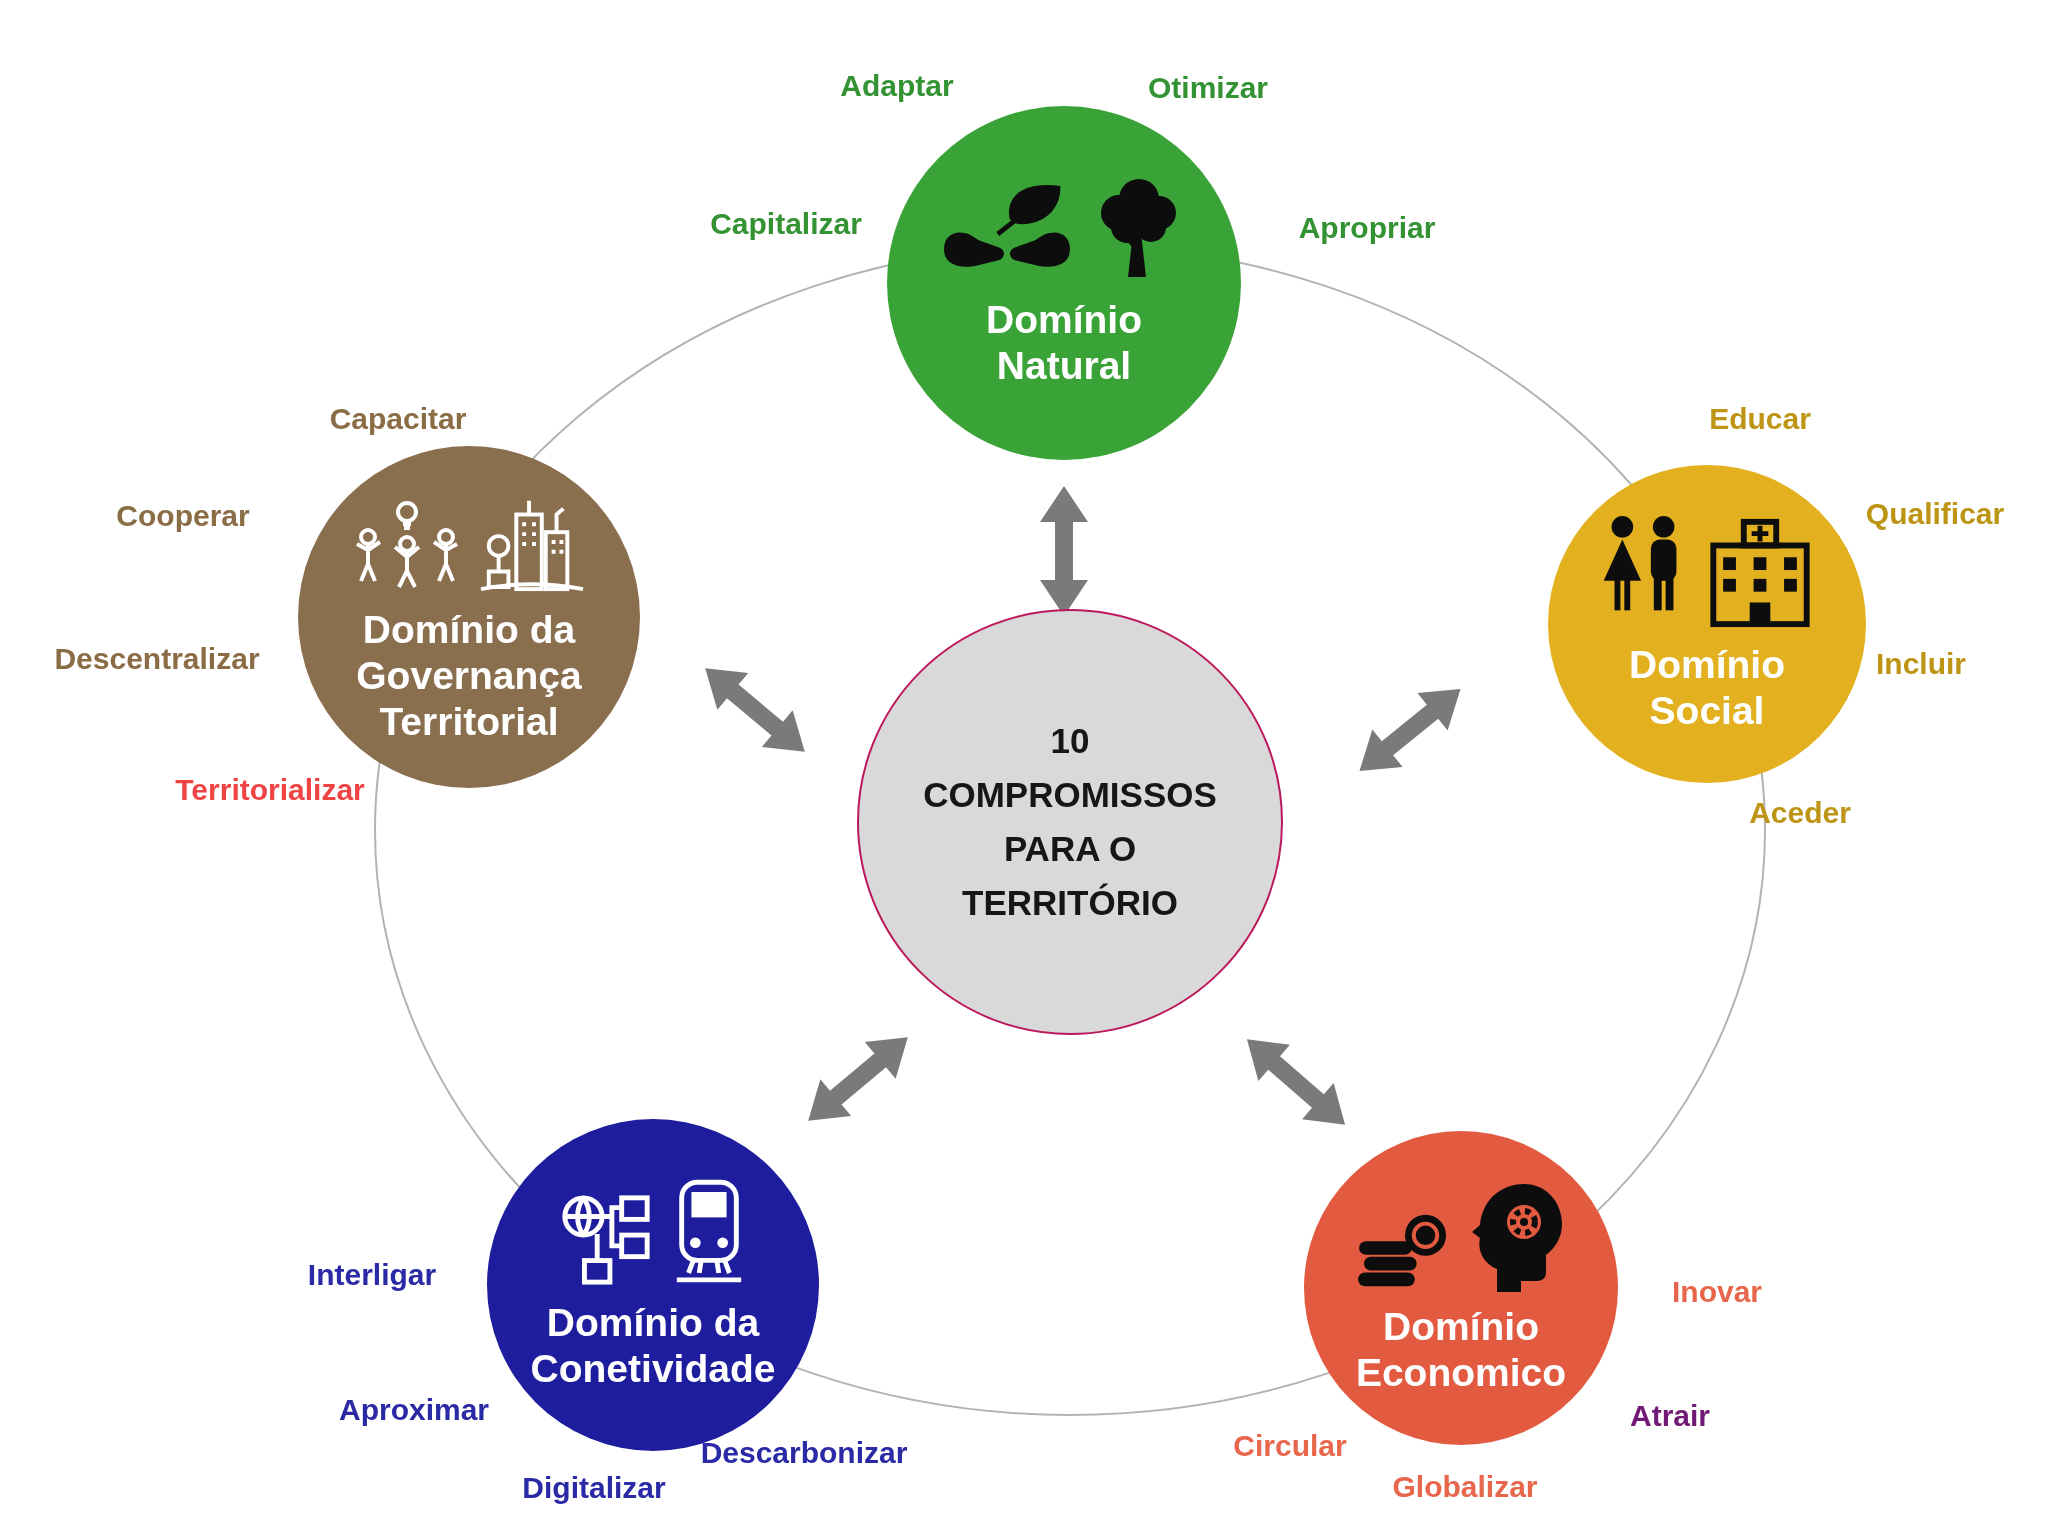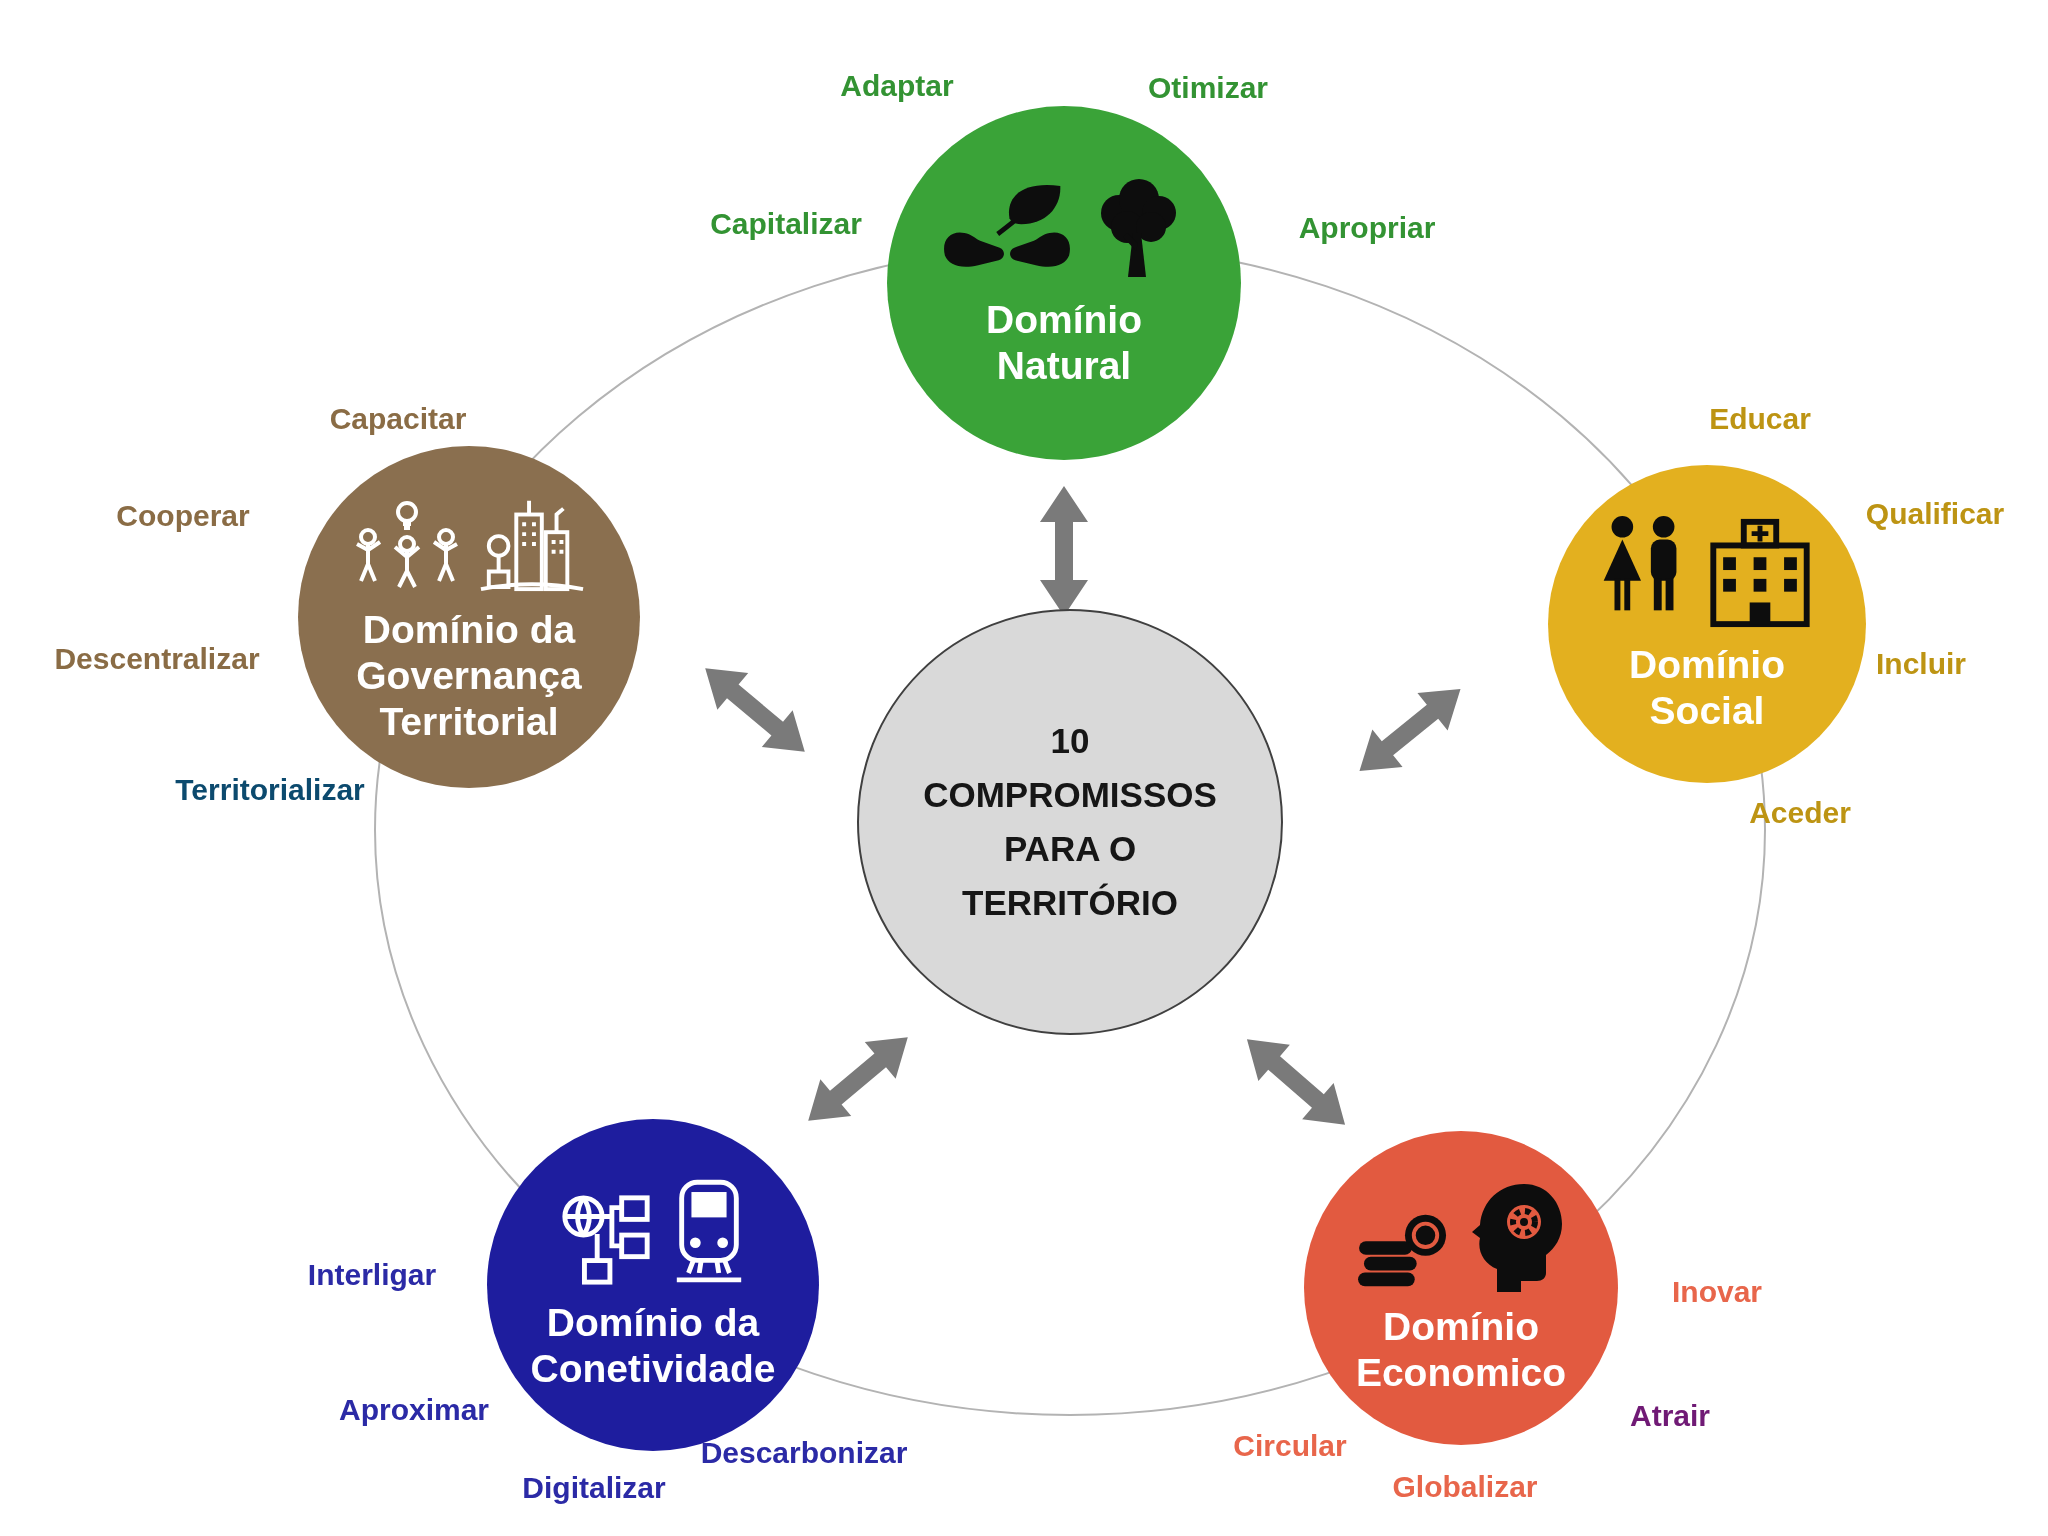--- a/index.html
+++ b/index.html
@@ -6,21 +6,21 @@
   html, body { width:2048px; height:1536px; }
   body { font-family:"Liberation Sans", sans-serif; background:#ffffff; }
   .canvas { position:relative; width:2048px; height:1536px; background:#ffffff; overflow:hidden; }
   .layer { position:absolute; left:0; top:0; }
   .circle { position:absolute; border-radius:50%; display:flex; flex-direction:column;
             align-items:center; justify-content:center; }
   .domain { --domain-color:#888888; }
   .icons { display:flex; align-items:flex-end; gap:14px; margin-bottom:12px; }
   .domain-label { color:#ffffff; font-weight:700; font-size:39px; line-height:1.18; text-align:center; }
   .domain-label .line { display:block; }
-  .center-circle { background:#d9d9d9; border:2px solid #404040; }
+  .center-circle { background:#d9d9d9; border:2px solid #be185d; }
   .center-text { font-weight:700; font-size:35px; line-height:1.55; text-align:center; color:#161616; }
   .center-text .line { display:block; }
   .kw { position:absolute; transform:translate(-50%,-50%); font-weight:700; font-size:30px;
         white-space:nowrap; }
 </style>
 </head>
 <body>
 
 <div class="canvas">
 
@@ -210,15 +210,15 @@
   <span class="kw" style="left: 1290px; top: 1446px; color: rgb(232, 102, 75);">Circular</span>
 
   <span class="kw" style="left: 372px; top: 1275px; color: rgb(43, 42, 166);">Interligar</span>
   <span class="kw" style="left: 414px; top: 1410px; color: rgb(43, 42, 166);">Aproximar</span>
   <span class="kw" style="left: 594px; top: 1488px; color: rgb(43, 42, 166);">Digitalizar</span>
   <span class="kw" style="left: 804px; top: 1453px; color: rgb(43, 42, 166);">Descarbonizar</span>
 
   <span class="kw" style="left: 398px; top: 419px; color: rgb(138, 108, 69);">Capacitar</span>
   <span class="kw" style="left: 183px; top: 516px; color: rgb(138, 108, 69);">Cooperar</span>
   <span class="kw" style="left: 157px; top: 659px; color: rgb(138, 108, 69);">Descentralizar</span>
-  <span class="kw" style="left: 270px; top: 790px; color: #0c4a6e;">Territorializar</span>
+  <span class="kw" style="left: 270px; top: 790px; color: #ef4444;">Territorializar</span>
 
 </div>
 
 </body></html>

